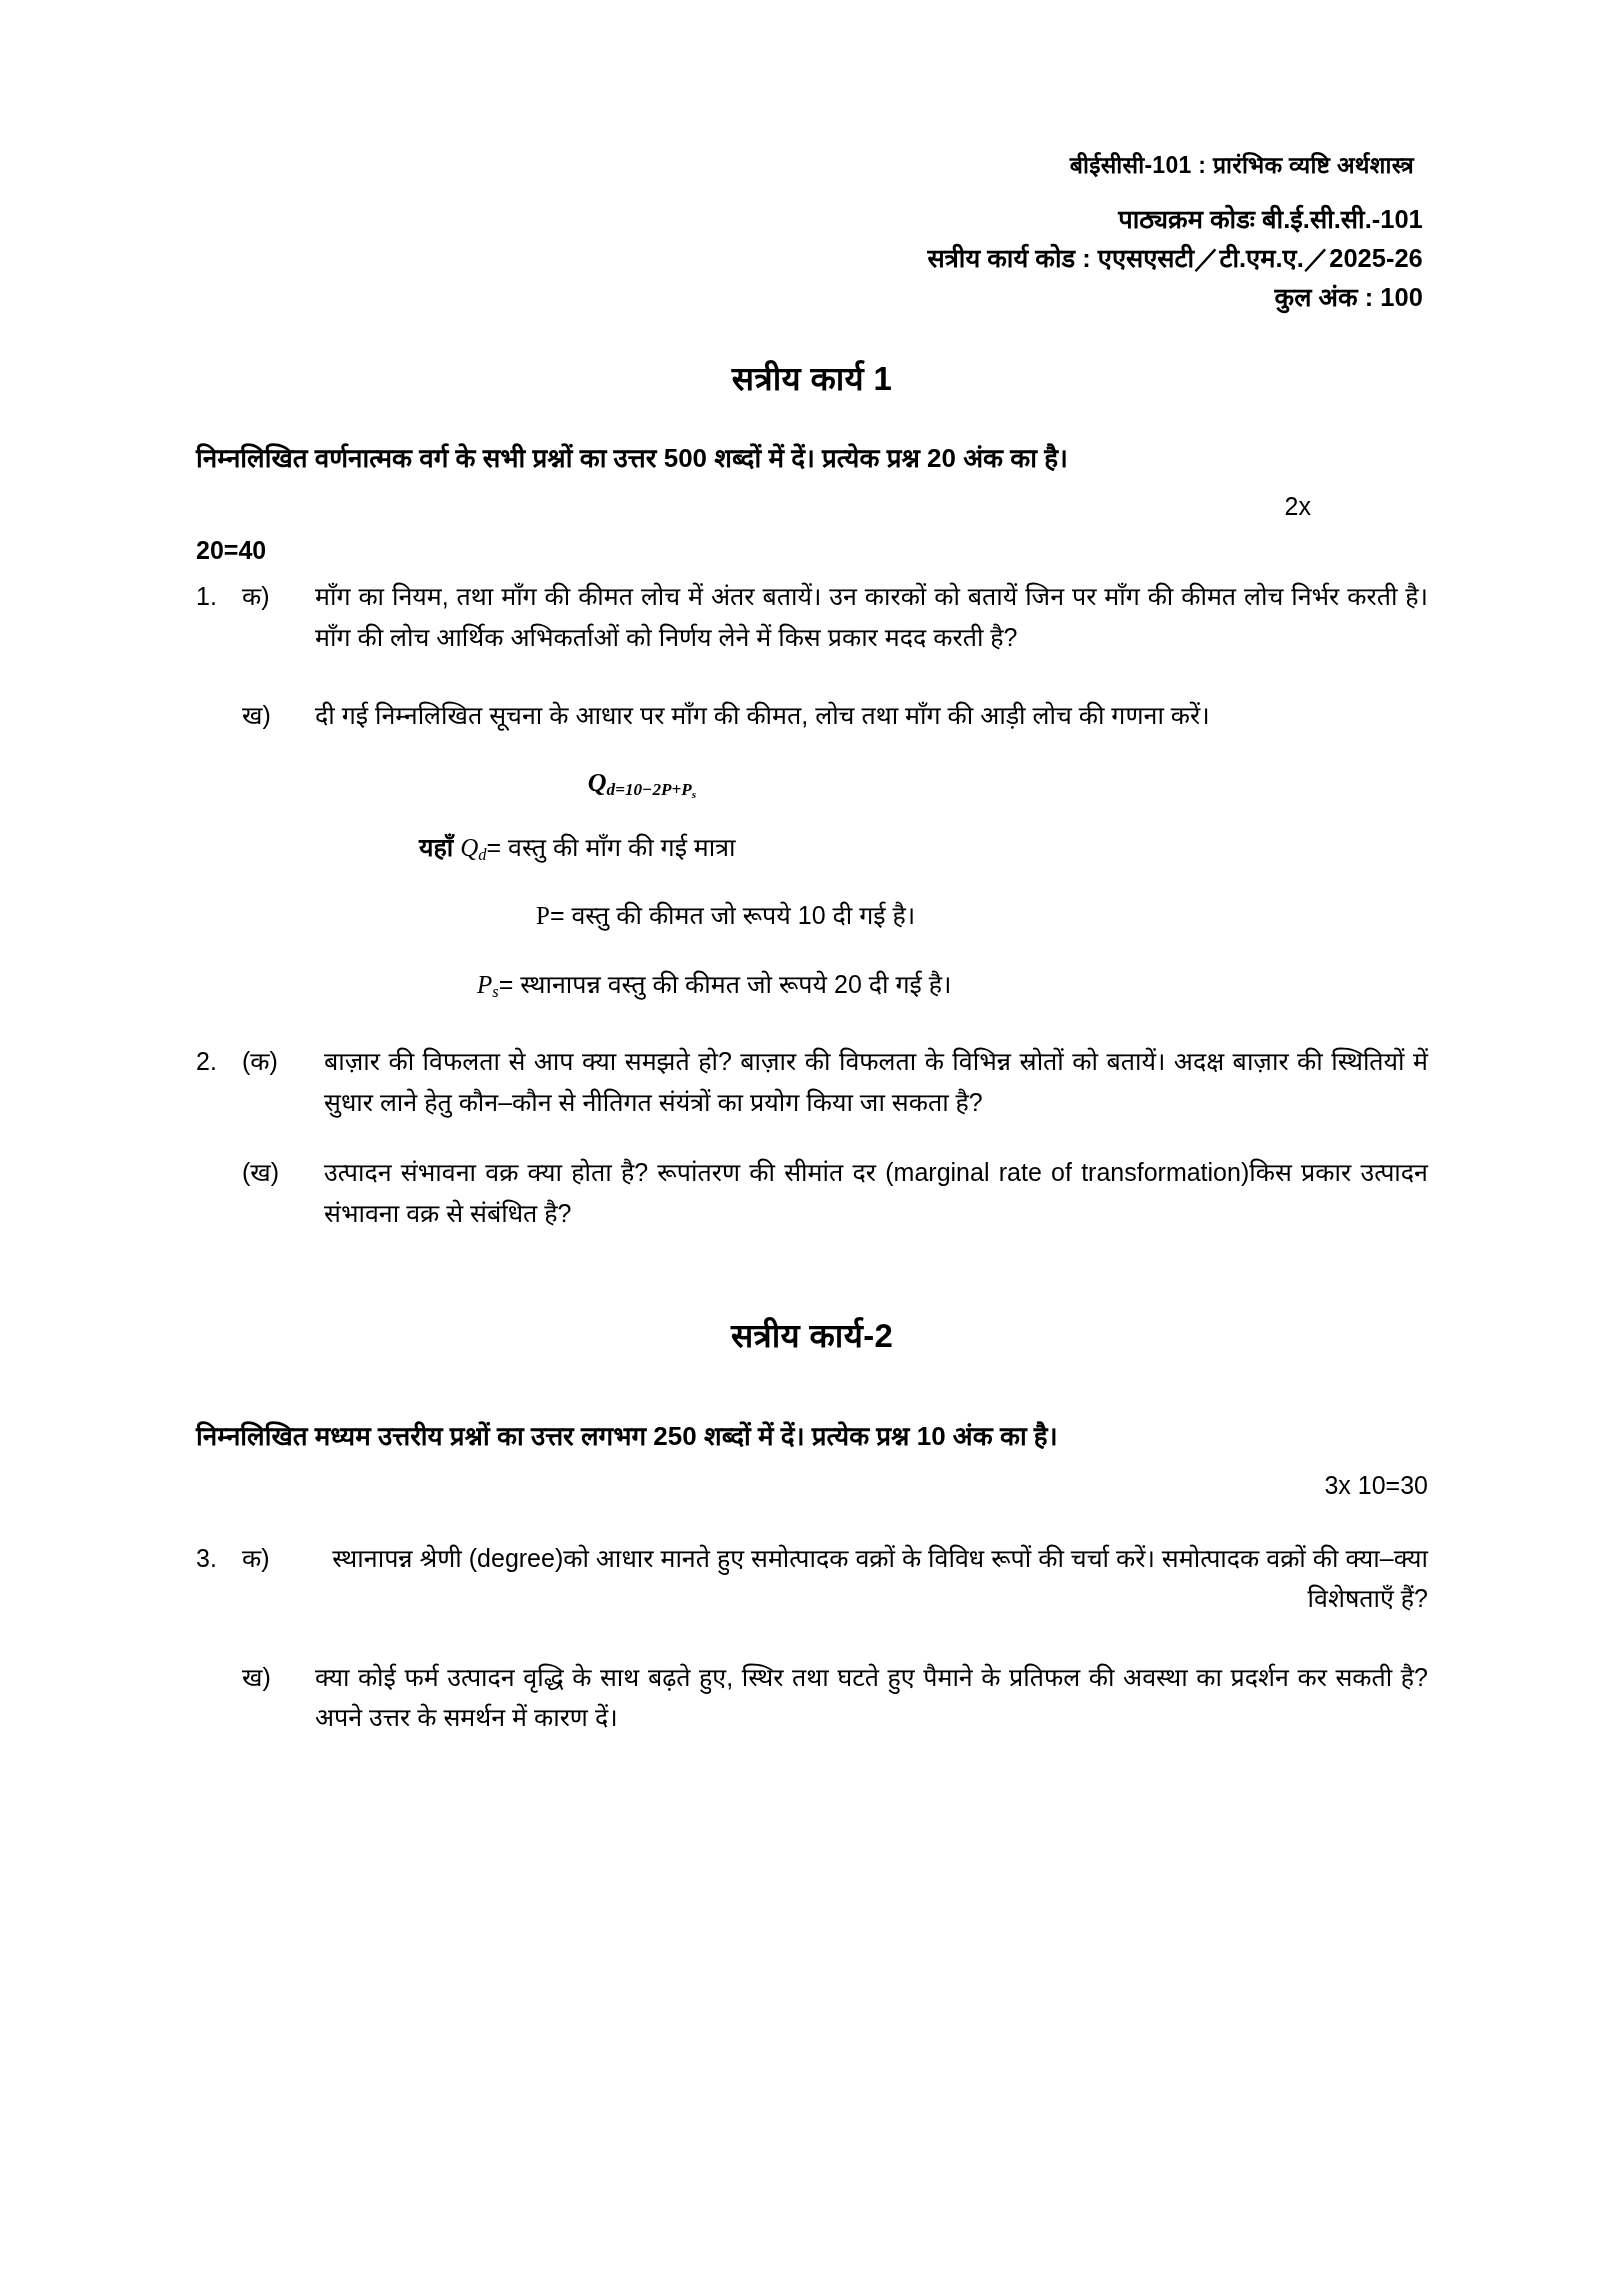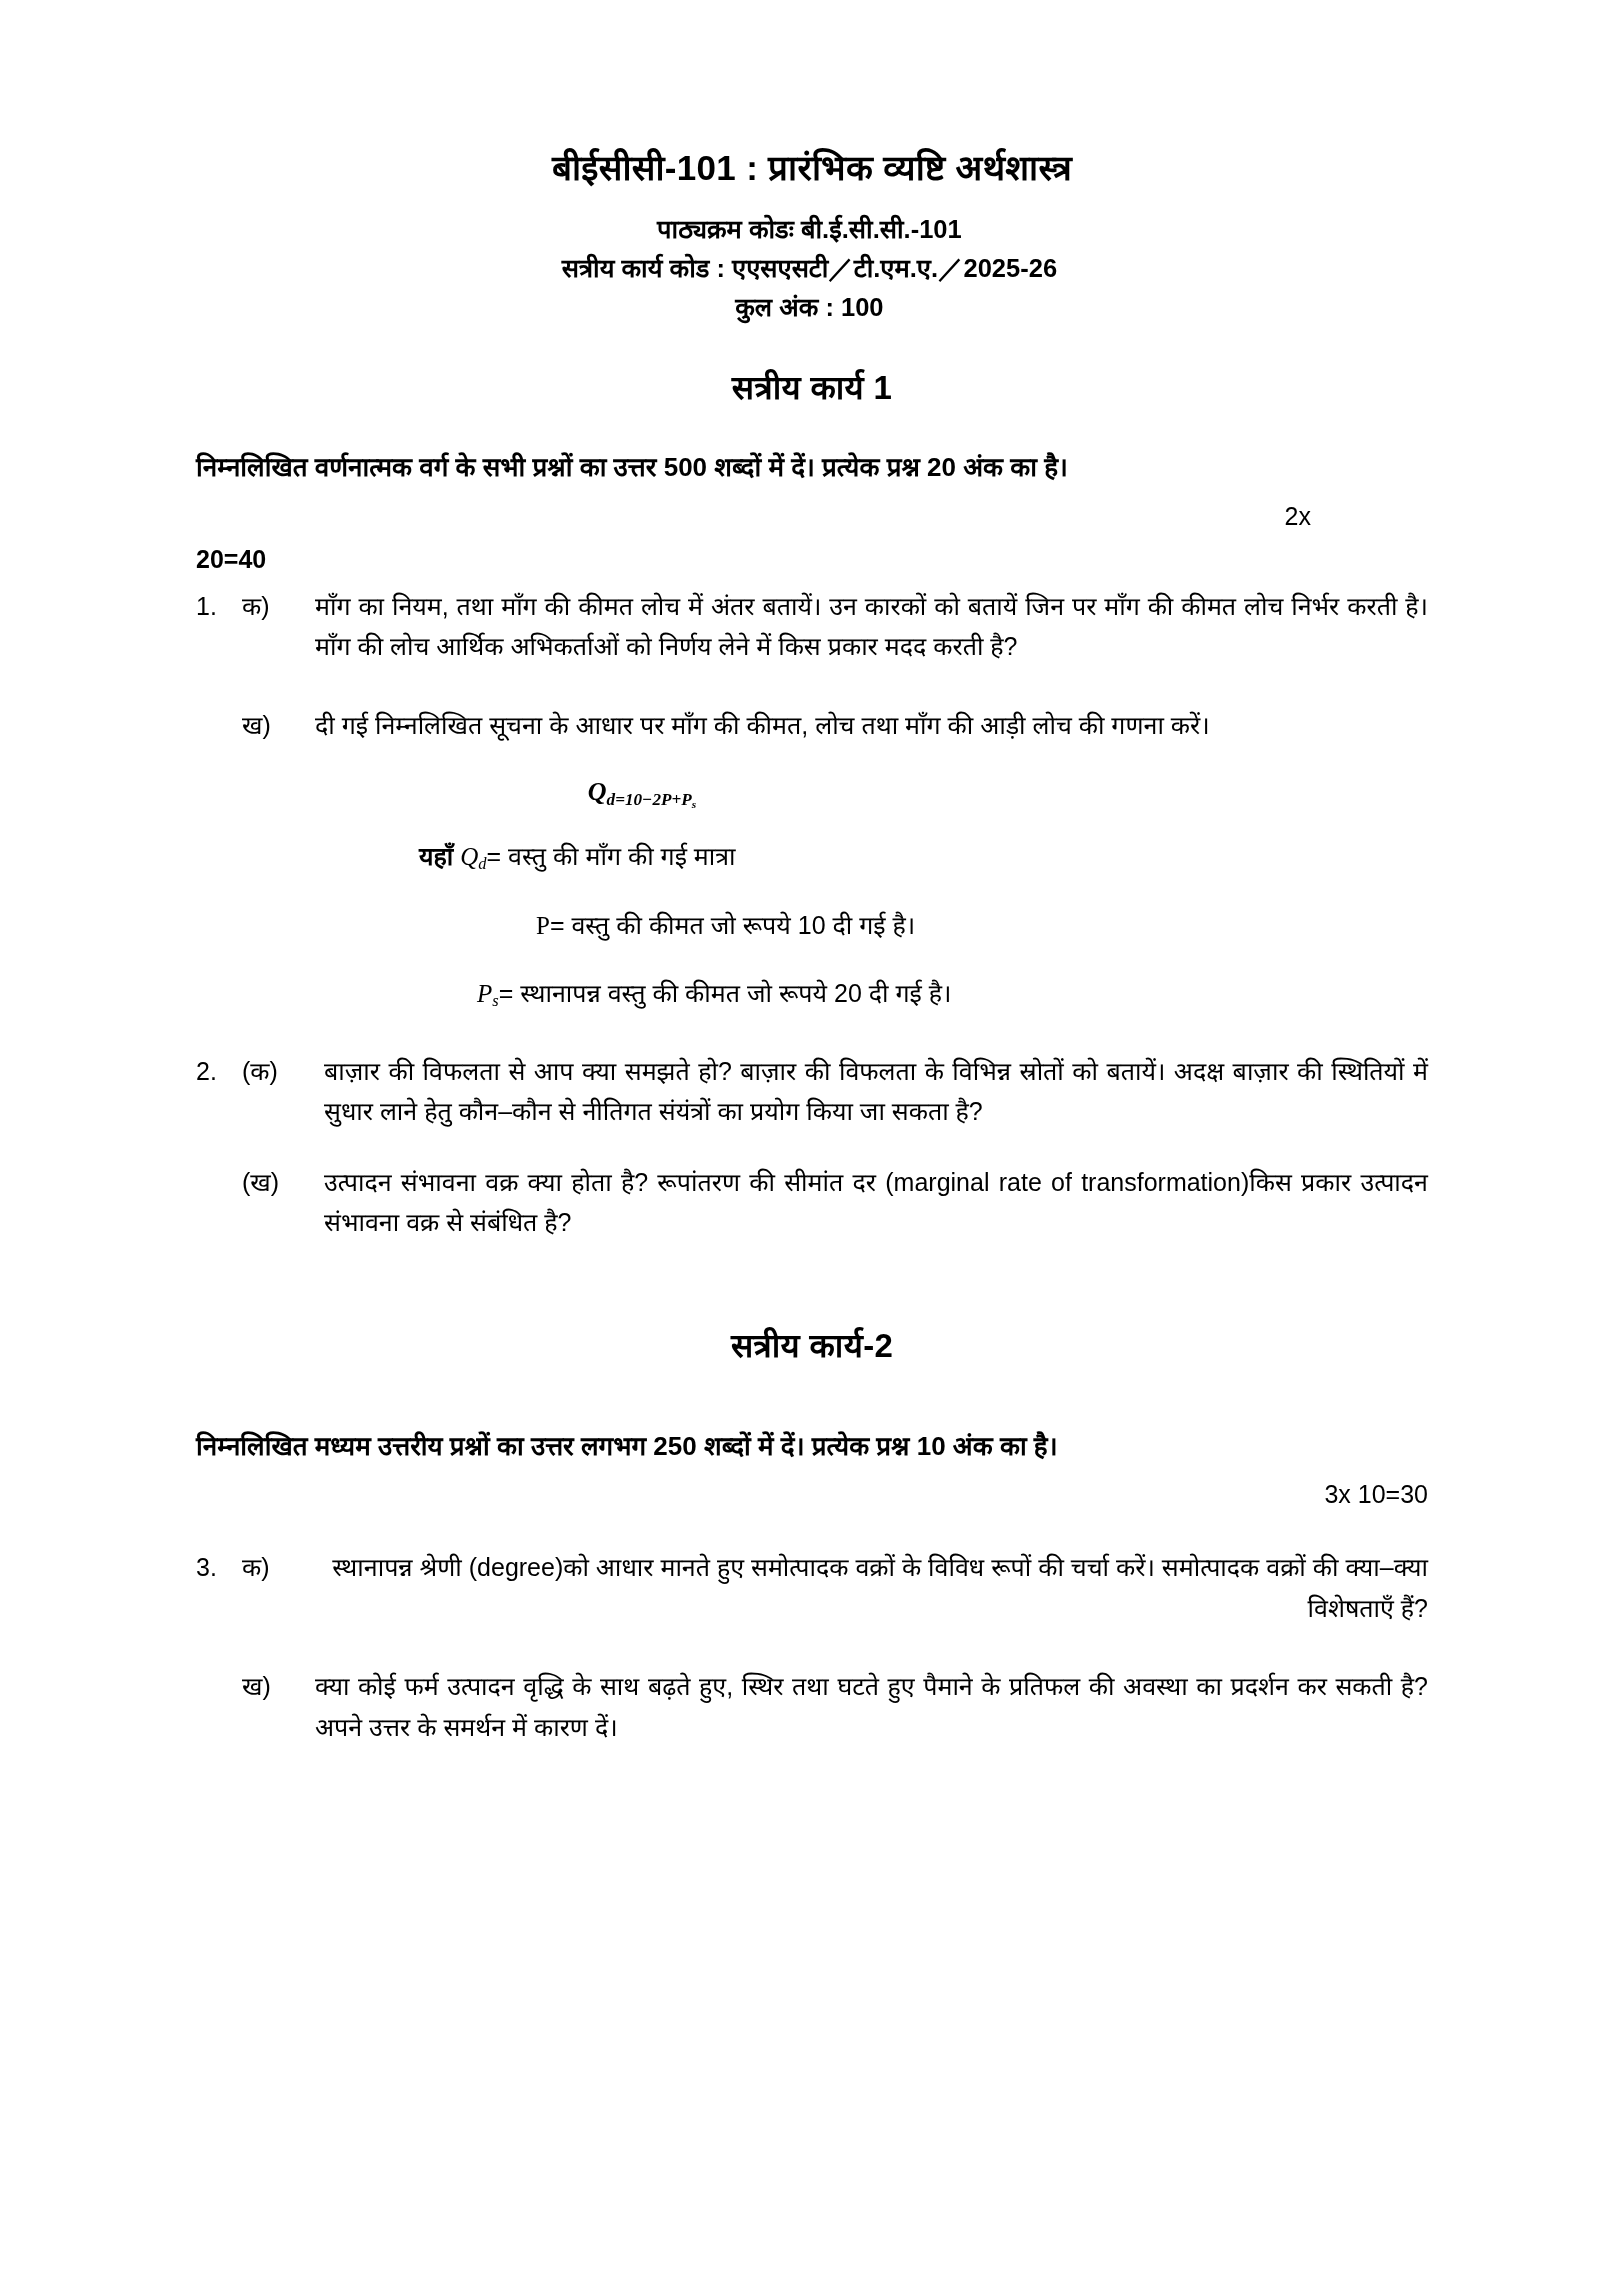--- a/index.html
+++ b/index.html
@@ -17,38 +17,38 @@
     width: 1624px;
     height: 2295px;
     background: #ffffff;
     box-sizing: border-box;
     padding: 137px 196px 0 196px;
     overflow: hidden;
   }
 
   
   .doc-title {
-    text-align: center;
-    font-size: 35px;
+    text-align: right;
+    font-size: 23px;
     font-weight: bold;
     line-height: 1.30;
     letter-spacing: 0.3px;
-    margin: 8px;
+    margin: 14px;
   }
   .doc-subtitle {
     text-align: center;
     font-size: 29.5px;
     font-weight: bold;
     line-height: 1.30;
     margin: 3.9px 0 0 0;
   }
 
   .meta-block {
     margin-top: 19.6px;
-    text-align: center;
+    text-align: right;
     font-size: 25.5px;
     font-weight: bold;
     line-height: 1.52;
     padding-right: 5.2px;
   }
   .meta-line { display: block; white-space: nowrap; }
 
   
   .section-heading {
     text-align: center;

